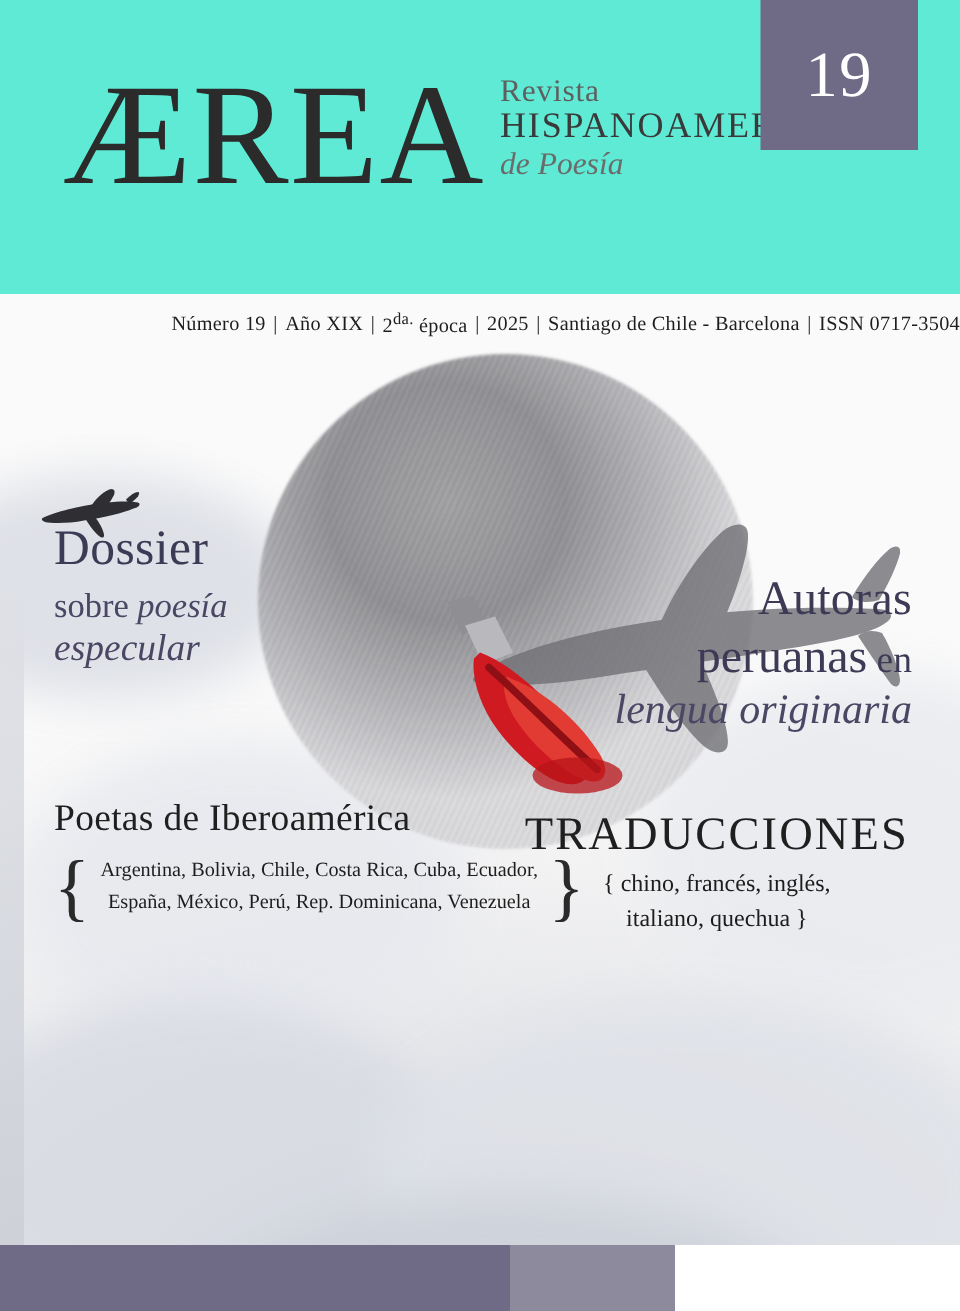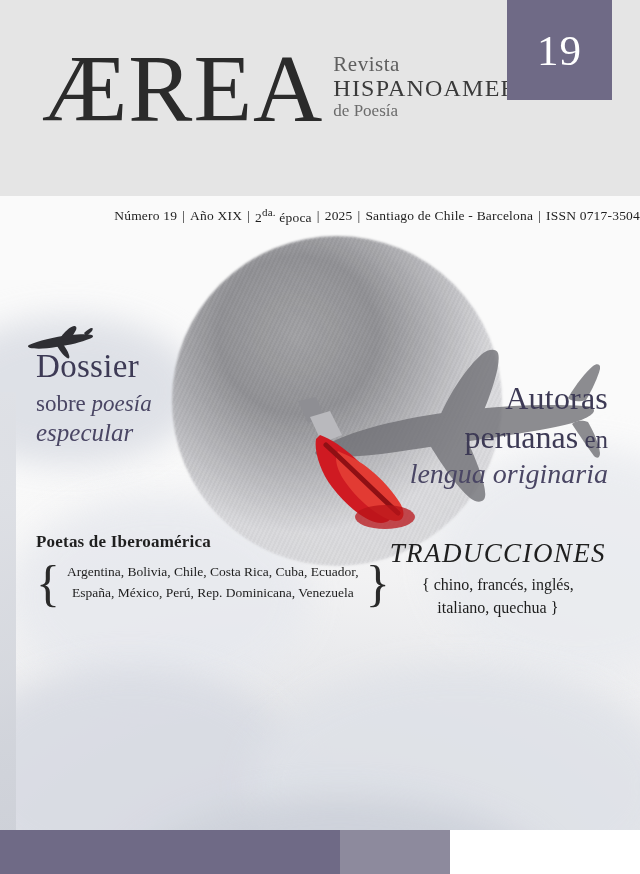--- a/index.html
+++ b/index.html
@@ -18,21 +18,21 @@
     background: #ffffff;
   }
 
   
   .masthead {
     position: absolute;
     left: 0;
     top: 0;
     width: 640px;
     height: 196px;
-    background: #e5e5e5;
+    background: #5eead4;
     z-index: 6;
   }
   .issue-badge {
     position: absolute;
     right: 28px;
     top: 0;
     width: 105px;
     height: 100px;
     background: #6f6a86;
     color: #ffffff;
@@ -69,21 +69,22 @@
     letter-spacing: 0.5px;
     color: #5f5f5f;
   }
   .logo-sub .l2 {
     font-size: 24px;
     letter-spacing: 1.2px;
     color: #3a3a3a;
     margin-top: -2px;
   }
   .logo-sub .l3 {
-    font-size: 17px;
+    font-size: 21px;
+    font-style: italic;
     color: #6b6b6b;
     margin-top: -1px;
   }
 
   
   .creditline {
     position: absolute;
     left: 0;
     top: 196px;
     width: 640px;
@@ -227,24 +228,23 @@
 
   
   .poetas {
     position: absolute;
     left: 36px;
     top: 532px;
     z-index: 5;
     color: #222;
   }
   .poetas .title {
-    font-size: 17px;
+    font-size: 25px;
     letter-spacing: 0.2px;
     color: #1f1f1f;
-    font-weight: bold;
   }
   .brace-row {
     display: flex;
     align-items: center;
     margin-top: 10px;
   }
   .brace {
     font-size: 50px;
     line-height: 0;
     color: #2a2a2a;
@@ -261,22 +261,21 @@
 
   .traducciones {
     position: absolute;
     right: 34px;
     top: 538px;
     text-align: center;
     z-index: 5;
     color: #1f1f1f;
   }
   .traducciones .t-title {
-    font-size: 27px;
-    font-style: italic;
+    font-size: 31px;
     letter-spacing: 1.4px;
   }
   .traducciones .t-list {
     font-size: 16px;
     margin-top: 4px;
     line-height: 1.45;
     color: #1d1d1d;
     text-align: center;
   }
 

